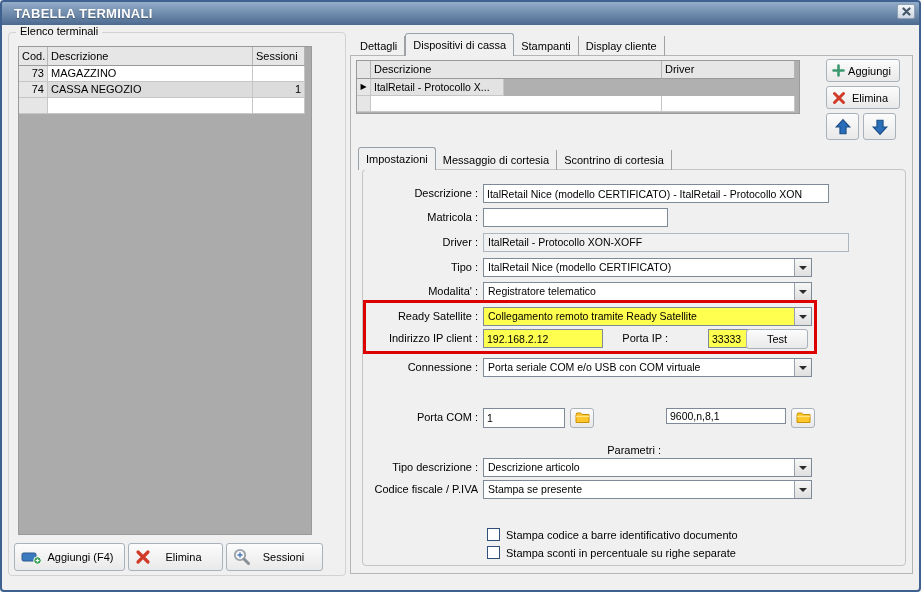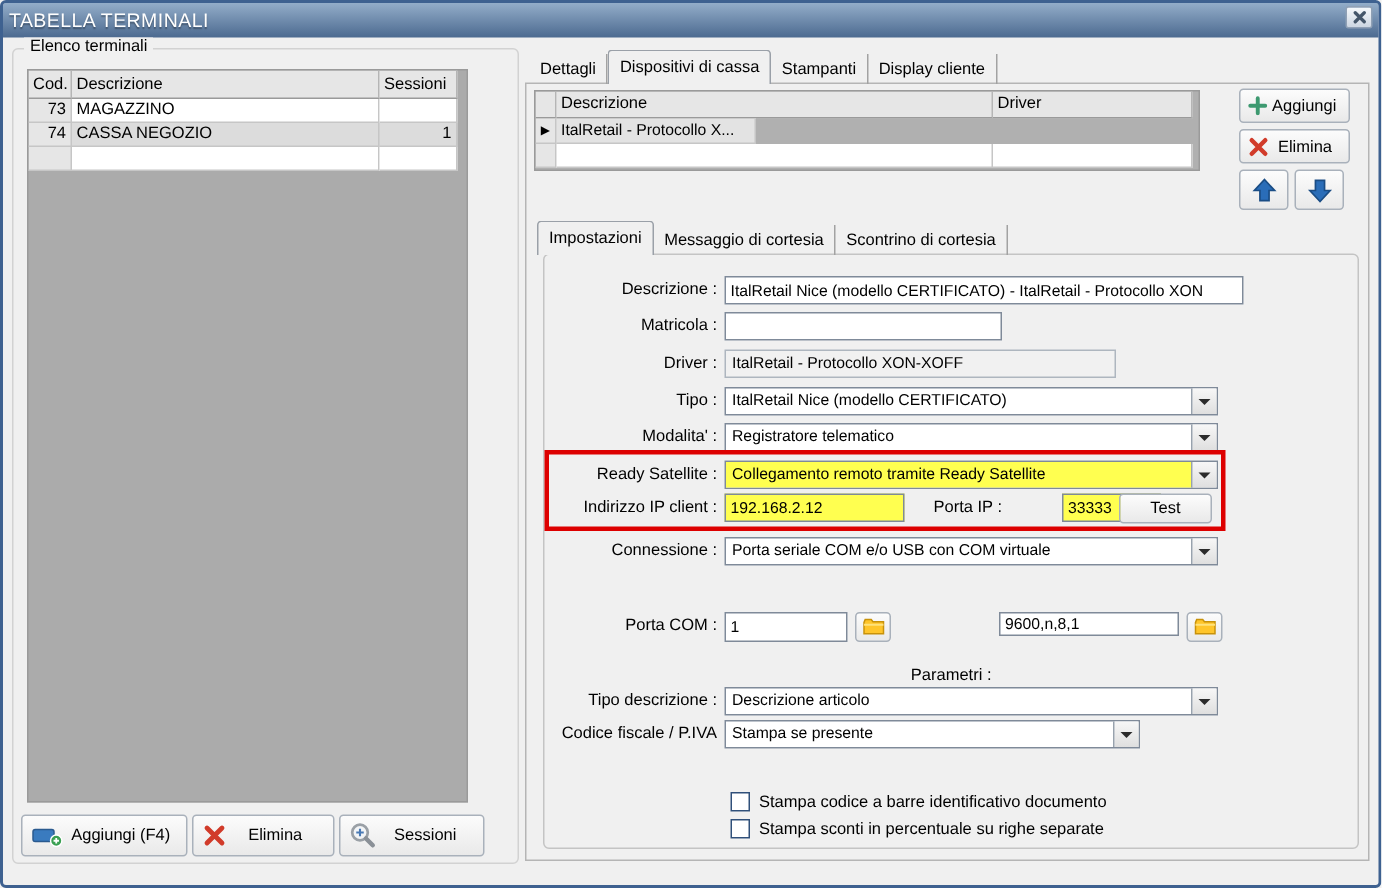--- a/index.html
+++ b/index.html
@@ -6,21 +6,21 @@
   html,body { width:921px; height:592px; }
   body { font-family:"Liberation Sans", sans-serif; font-size:11px; color:#000; }
   #root { position:relative; width:921px; height:592px; background:#f0f0f0; overflow:hidden; }
   .abs { position:absolute; }
 
   
   .frame { position:absolute; inset:0; border:2px solid #3e6190; border-radius:4px; pointer-events:none; z-index:30; }
   .titlebar { position:absolute; left:2px; top:2px; width:917px; height:23px;
     background:linear-gradient(to bottom, var(--titlebar-top,#93adc9), var(--titlebar-bottom,#4c6a90));
     border-radius:2px 2px 0 0; display:flex; align-items:center; }
-  .title { color:#fff; font-weight:normal; font-size:13px; padding-left:4px; letter-spacing:.3px;
+  .title { color:#fff; font-weight:bold; font-size:13px; padding-left:12px; letter-spacing:.3px;
     text-shadow:0 1px 1px rgba(0,0,0,.35); }
   .closebtn { position:absolute; right:6px; top:4px; width:18px; height:15px;
     background:linear-gradient(to bottom,#f5f8fb,#ccd6e2); border:1px solid #8fa0b5; border-radius:2px;
     display:flex; align-items:center; justify-content:center; }
 
   
   .groupbox { position:absolute; border:1px solid #d2d2d2; border-radius:4px; }
   .grouplabel { position:absolute; top:-8px; left:7px; background:#f0f0f0; padding:0 4px; font-size:11px; }
 
   
@@ -206,21 +206,21 @@
 
   <div class="groupbox" style="left:362px; top:169px; width:544px; height:397px; border-color:#c4c4c4;"></div>
 
   <div class="flabel" style="left:368px; top:184px; width:110px;">Descrizione :</div>
   <input class="tinput" style="left: 483px; top: 184px; width: 346px;" readonly="" value="ItalRetail Nice (modello CERTIFICATO) - ItalRetail - Protocollo XON">
 
   <div class="flabel" style="left:368px; top:208px; width:110px;">Matricola :</div>
   <input class="tinput" style="left: 483px; top: 208px; width: 185px;" readonly="" value="">
 
   <div class="flabel" style="left:368px; top:233px; width:110px;">Driver :</div>
-  <div class="robox" style="left:483px; top:233px; width:261px;">ItalRetail - Protocollo XON-XOFF</div>
+  <div class="robox" style="left:483px; top:233px; width:366px;">ItalRetail - Protocollo XON-XOFF</div>
 
   <div class="flabel" style="left:368px; top:258px; width:110px;">Tipo :</div>
   <div class="combo" style="left:483px; top:258px; width:329px;">
     <span class="ctext">ItalRetail Nice (modello CERTIFICATO)</span>
     <span class="carrow">
         <span class="tri"></span>
       </span>
   </div>
 
   <div class="flabel" style="left:368px; top:282px; width:110px;">Modalita' :</div>
@@ -280,21 +280,21 @@
 
   <div class="flabel" style="left:368px; top:458px; width:110px;">Tipo descrizione :</div>
   <div class="combo" style="left:483px; top:458px; width:329px;">
     <span class="ctext">Descrizione articolo</span>
     <span class="carrow">
         <span class="tri"></span>
       </span>
   </div>
 
   <div class="flabel" style="left:358px; top:480px; width:120px;">Codice fiscale / P.IVA</div>
-  <div class="combo" style="left:483px; top:480px; width:277px;">
+  <div class="combo" style="left:483px; top:480px; width:329px;">
     <span class="ctext">Stampa se presente</span>
     <span class="carrow">
         <span class="tri"></span>
       </span>
   </div>
 
   <div class="checkbox" style="left:487px; top:528px;"></div>
   <div class="chklabel" style="left:506px; top:528px;">Stampa codice a barre identificativo documento</div>
   <div class="checkbox" style="left:487px; top:546px;"></div>
   <div class="chklabel" style="left:506px; top:546px;">Stampa sconti in percentuale su righe separate</div>

